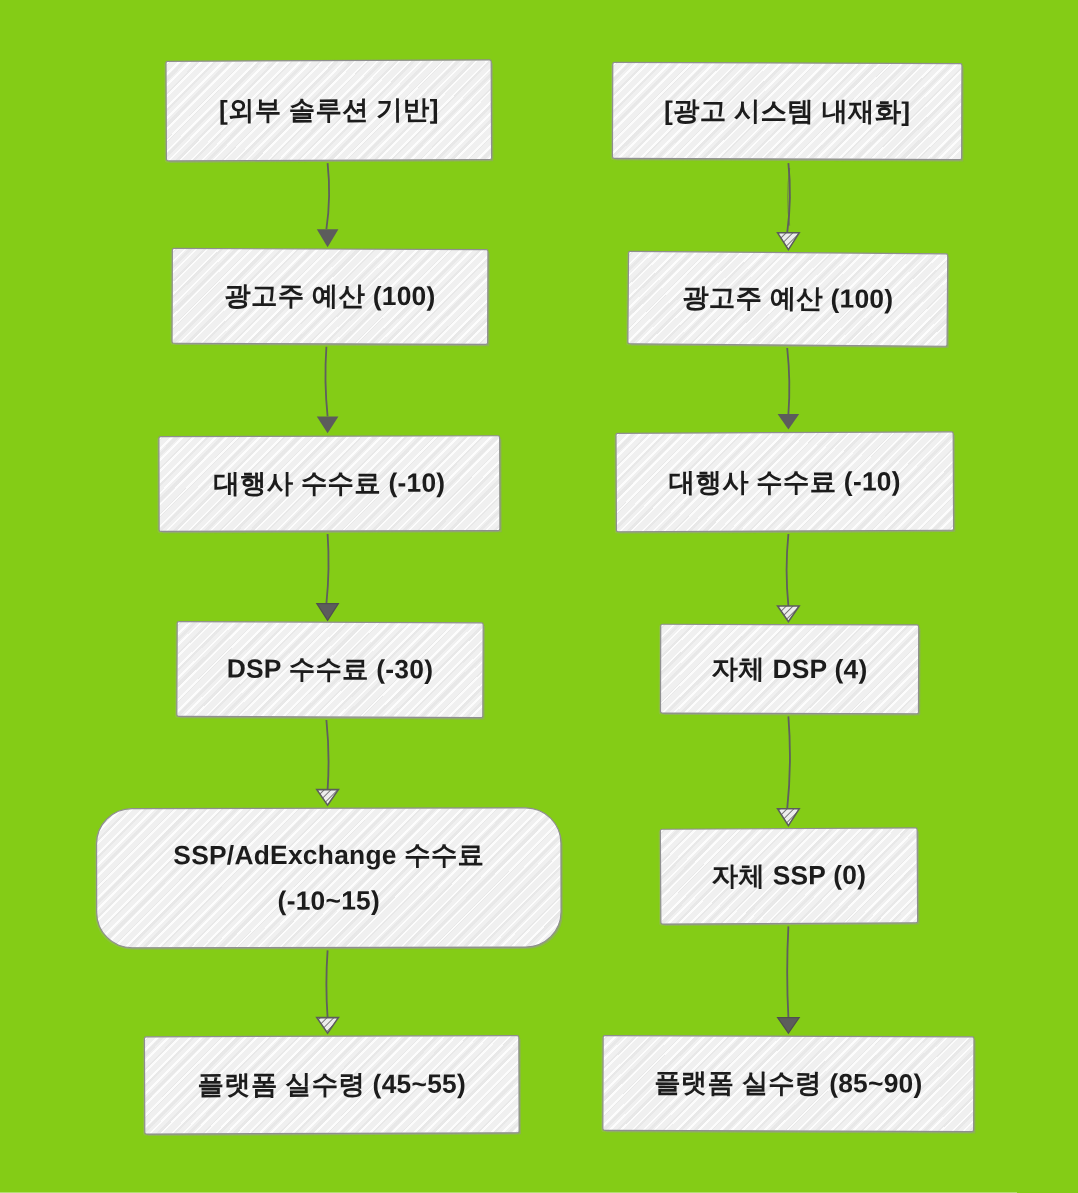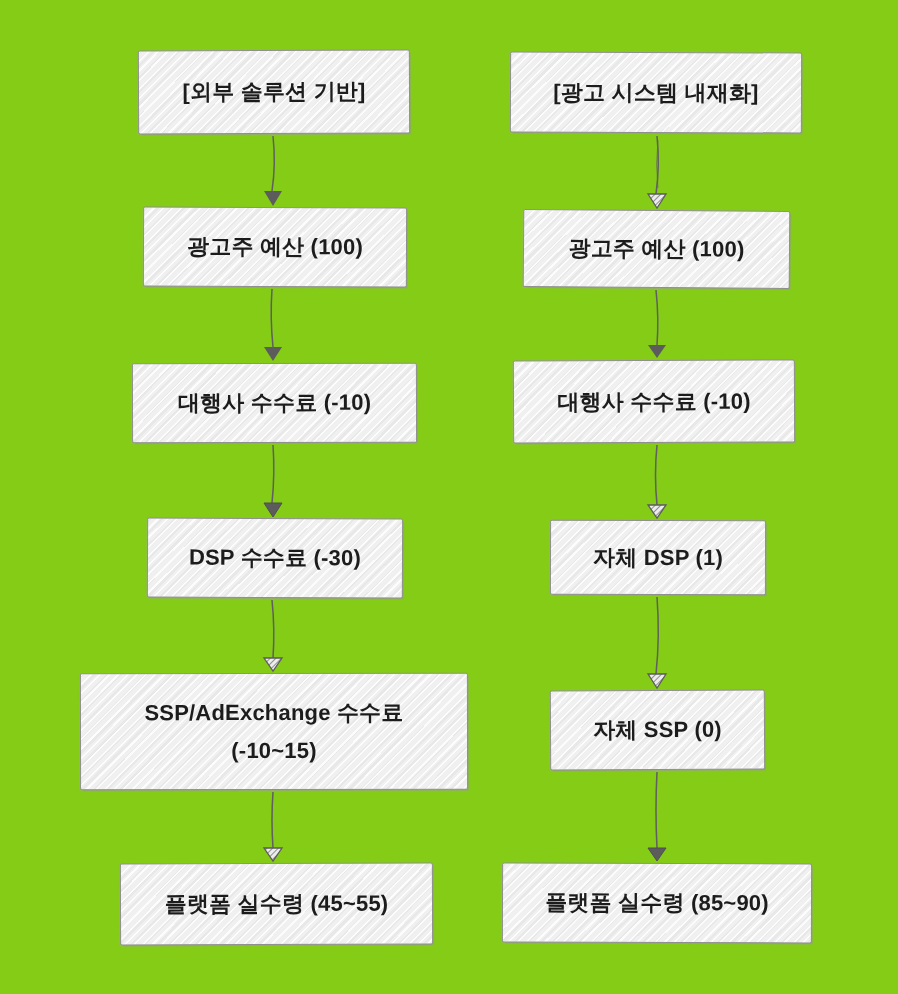--- a/index.html
+++ b/index.html
@@ -44,21 +44,21 @@
     text-align: center;
     line-height: 1.7;
     white-space: pre-line;
     padding: 0 8px;
   }
   
   .l1 { left: 138px; top:  50px; width: 272px; height: 84px;  transform: rotate(-0.25deg); }
   .l2 { left: 143px; top: 207px; width: 264px; height: 80px;  transform: rotate(0.2deg); }
   .l3 { left: 132px; top: 363px; width: 285px; height: 80px;  transform: rotate(-0.15deg); }
   .l4 { left: 147px; top: 518px; width: 256px; height: 80px;  transform: rotate(0.25deg); }
-  .l5 { left:  80px; top: 673px; width: 388px; height: 117px; transform: rotate(-0.1deg); }
+  .l5 { left:  80px; top: 673px; width: 388px; height: 117px; transform: rotate(-0.1deg); border-radius: 30px; }
   .l6 { left: 120px; top: 863px; width: 313px; height: 82px;  transform: rotate(-0.2deg); }
   .r1 { left: 510px; top:  52px; width: 292px; height: 81px;  transform: rotate(0.2deg); }
   .r2 { left: 523px; top: 210px; width: 267px; height: 78px;  transform: rotate(0.45deg); }
   .r3 { left: 513px; top: 360px; width: 282px; height: 83px;  transform: rotate(-0.25deg); }
   .r4 { left: 550px; top: 520px; width: 216px; height: 75px;  transform: rotate(0.15deg); }
   .r5 { left: 550px; top: 690px; width: 215px; height: 80px;  transform: rotate(-0.3deg); }
   .r6 { left: 502px; top: 863px; width: 310px; height: 80px;  transform: rotate(0.2deg); }
 </style>
 </head>
 <body>
@@ -140,21 +140,21 @@
   <div class="box r1">
     <span class="label">[광고 시스템 내재화]</span>
   </div>
   <div class="box r2">
     <span class="label">광고주 예산 (100)</span>
   </div>
   <div class="box r3">
     <span class="label">대행사 수수료 (-10)</span>
   </div>
   <div class="box r4">
-    <span class="label">자체 DSP (1)</span>
+    <span class="label">자체 DSP (4)</span>
   </div>
   <div class="box r5">
     <span class="label">자체 SSP (0)</span>
   </div>
   <div class="box r6">
     <span class="label">플랫폼 실수령 (85~90)</span>
   </div>
 
 </div>
 

